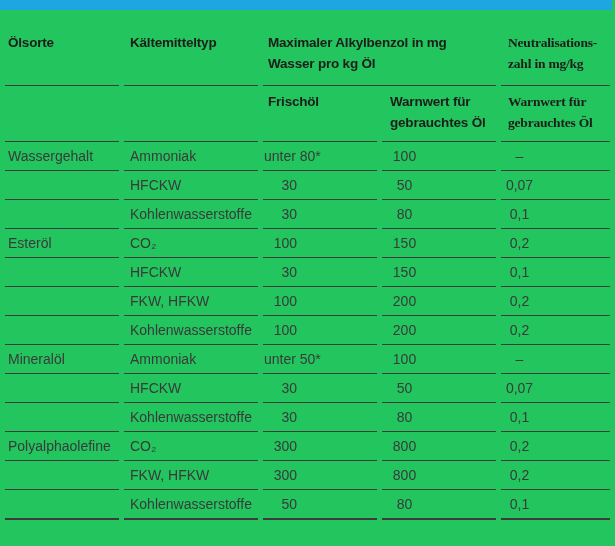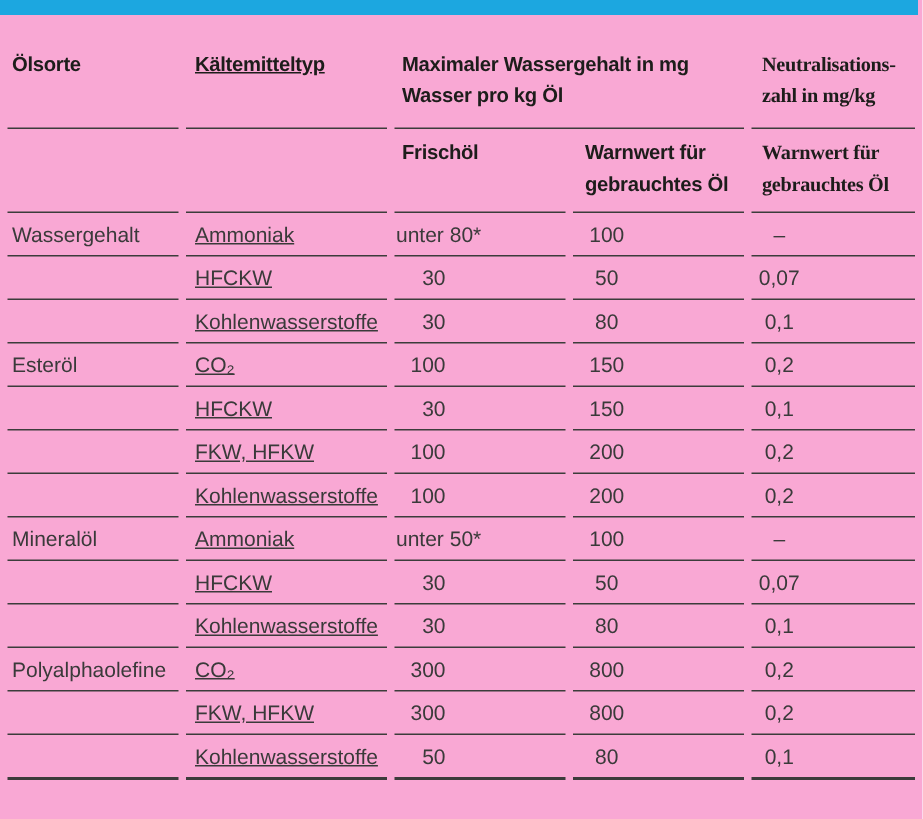--- a/index.html
+++ b/index.html
@@ -1,17 +1,17 @@
 <!DOCTYPE html>
 <html><head>
 <meta charset="utf-8">
 <style>
   html,body{margin:0;padding:0;background:#fff;}
   .page{
-    position:relative;width:615px;height:546px;background:#f9a8d4;overflow:hidden;
+    position:relative;width:615px;height:546px;background:#22c55e;overflow:hidden;
     font-family:"Liberation Sans","DejaVu Sans",sans-serif;
   }
   .accent-bar{
     position:absolute;left:0;top:8;width:612px;height:10px;
   }
   table.main{
     position:absolute;left:0;top:18px;width:615px;
     border-collapse:separate;border-spacing:5px 0;table-layout:fixed;
   }
   td,th{margin:0;white-space:nowrap;overflow:visible;}
@@ -31,21 +31,21 @@
   }
   
   tr.d td{
     height:26px;vertical-align:middle;
     border-bottom:1px solid #3c3c3b;
     font-size:14px;color:#3a3a3a;text-align:left;
   }
   tr.d.last td{border-bottom:2px solid #3c3c3b;}
   
   .c1{padding-left:3px;}
-  .c2{padding-left:6px;text-decoration:underline;}
+  .c2{padding-left:6px;}
   .c3h{padding-left:5px;}
   .c4h{padding-left:8px;}
   .c5h{padding-left:7px;font-family:Liberation Serif, serif;}
   tr.d .c3{text-align:right;padding-right:80px;}
   tr.d .c4{text-align:center;padding-right:70px;}
   tr.d .c5{text-align:center;padding-right:73px;}
 </style>
 </head>
 <body>
 
@@ -64,21 +64,21 @@
 
     <tbody>
         <tr class="h1">
       <td class="c1">
         <div>Ölsorte</div>
       </td>
       <td class="c2">
         <div>Kältemitteltyp</div>
       </td>
       <td class="c3h" colspan="2">
-        <div>Maximaler Wassergehalt in mg</div>
+        <div>Maximaler Alkylbenzol in mg</div>
         <div>Wasser pro kg Öl</div>
       </td>
       <td class="c5h">
         <div>Neutralisations-</div>
         <div>zahl in mg/kg</div>
       </td>
     </tr>
 
     <tr class="h2">
       <td class="c1"></td>

